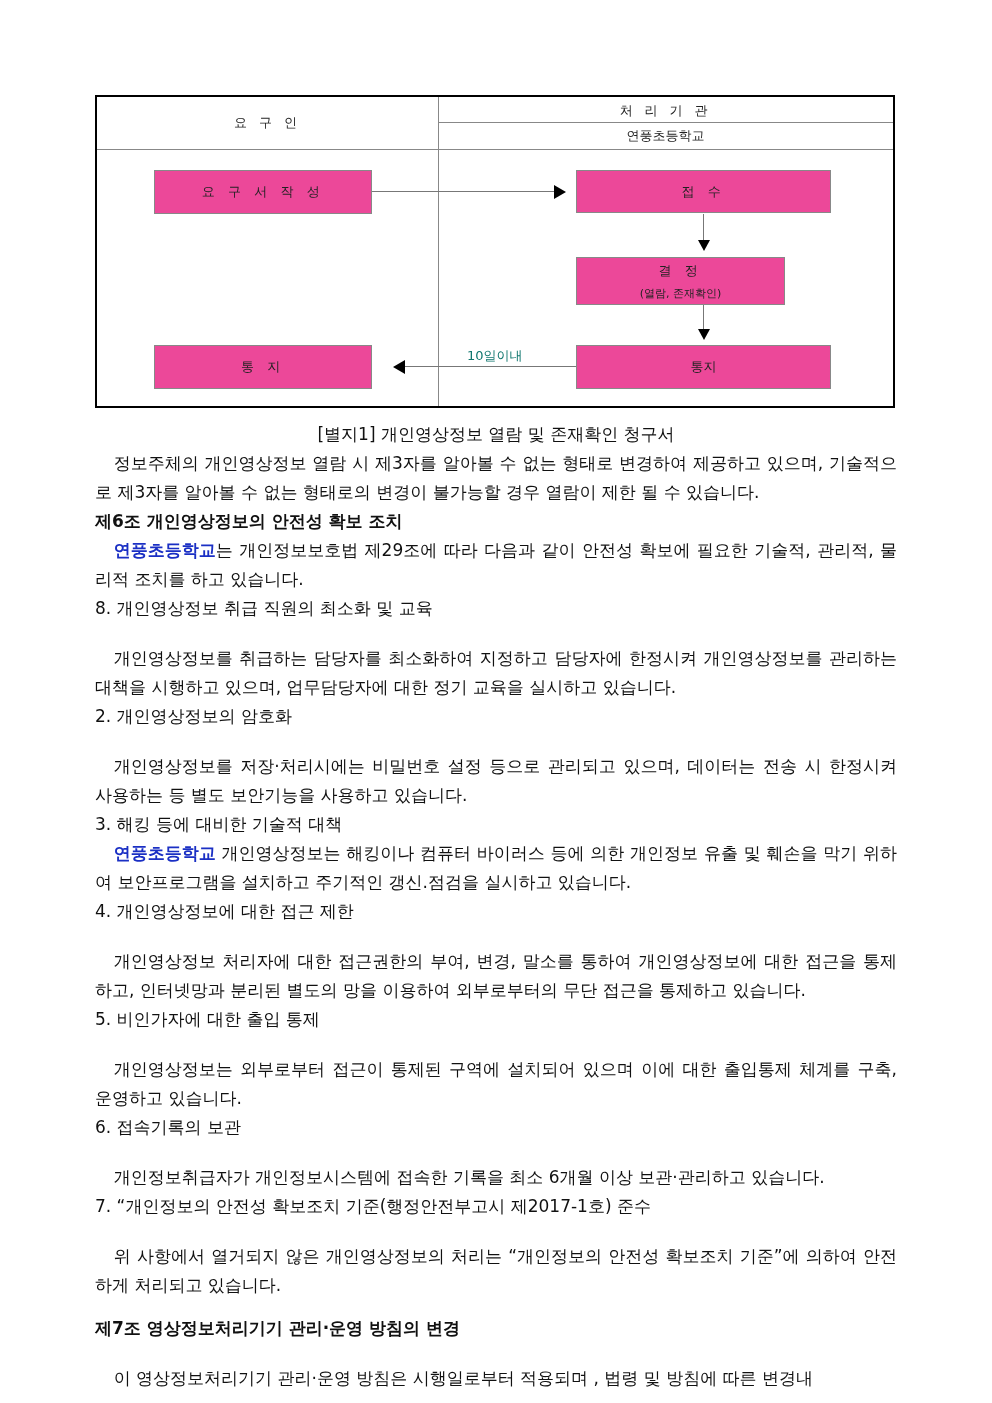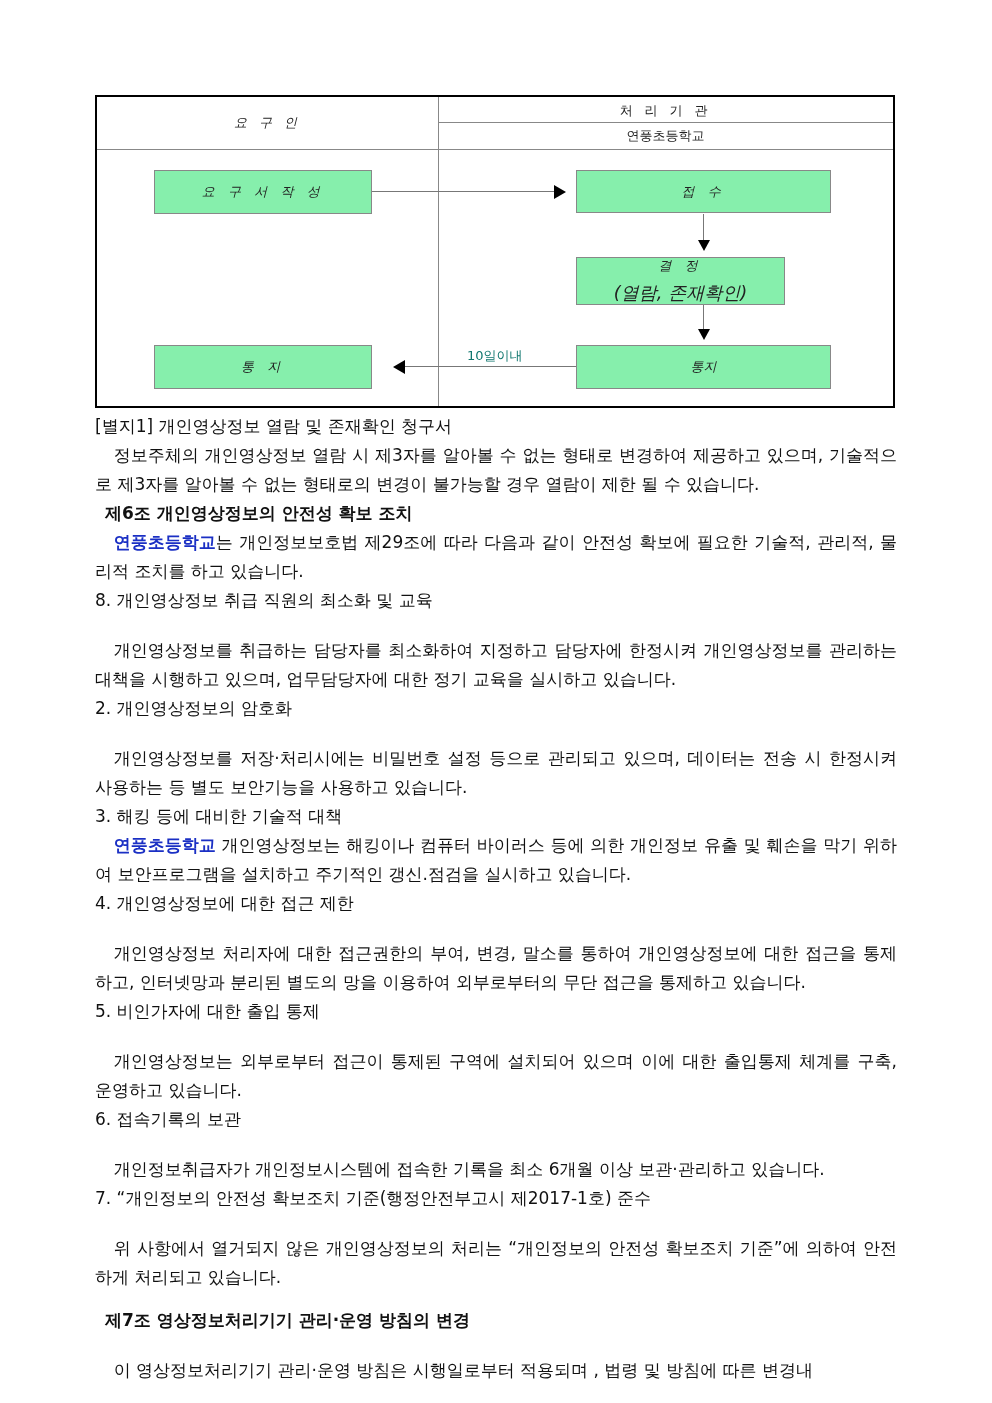--- a/index.html
+++ b/index.html
@@ -4,52 +4,52 @@
   <style>
     html, body { margin: 0; padding: 0; background: #ffffff; }
     body { width: 992px; height: 1403px; position: relative; overflow: hidden;
            font-family: "DejaVu Sans", "Liberation Sans", sans-serif; color: #111; }
     .diagram { position: absolute; left: 95px; top: 95px; width: 796px; height: 309px;
                border: 2px solid #000; box-sizing: content-box; }
     .hline { position: absolute; height: 1px; background: #888; }
     .vline { position: absolute; width: 1px; background: #888; }
     .hdr { position: absolute; font-size: 13px; text-align: center; color: #222; letter-spacing: 0.3em; }
     .hdr.nospace { letter-spacing: 0; }
-    .box { position: absolute; border: 1px solid #888; background: #86efac; box-sizing: border-box;
+    .box { position: absolute; border: 1px solid #888; background: #ec4899; box-sizing: border-box;
            display: flex; flex-direction: column; align-items: center; justify-content: center;
-           font-size: 13px; color: #222; font-style: italic; }
+           font-size: 13px; color: #222; }
     .box .spaced { letter-spacing: 0.35em; }
-    .box .sub { font-size: 18px; margin-top: 6px; }
+    .box .sub { font-size: 11px; margin-top: 6px; }
     .arrow-right { position: absolute; width: 0; height: 0; border-top: 7px solid transparent;
                    border-bottom: 7px solid transparent; border-left: 12px solid #000; }
     .arrow-left { position: absolute; width: 0; height: 0; border-top: 7px solid transparent;
                   border-bottom: 7px solid transparent; border-right: 12px solid #000; }
     .arrow-down { position: absolute; width: 0; height: 0; border-left: 6px solid transparent;
                   border-right: 6px solid transparent; border-top: 11px solid #000; }
     .edge-label { position: absolute; font-size: 13px; color: #0f766e; }
 
     .doc { position: absolute; left: 95px; top: 412px; width: 802px; font-size: 17px; line-height: 29px; }
-    .caption { text-align: left; }
+    .caption { text-align: center; margin-top: 8px; }
     .p { text-align: justify; text-align-last: left; }
     .indent { text-indent: 1.1em; }
     .indent-s { text-indent: 1.1em; margin-top: 21px; }
-    .h { font-weight: bold; margin-left: 10px; }
+    .h { font-weight: bold; }
     .school { color: #1a2fc4; font-weight: bold; }
     .gap { height: 14px; }
   </style>
 </head>
 <body>
 
 <div class="diagram">
 
   <div class="hline" style="left:0; top:52px; width:796px;"></div>
   <div class="hline" style="left:341px; top:25px; width:455px;"></div>
   <div class="vline" style="left:341px; top:0; height:309px;"></div>
 
-  <div class="hdr" style="left:0; top:17px; width:341px;font-style:italic;">요 구 인</div>
+  <div class="hdr" style="left:0; top:17px; width:341px;">요 구 인</div>
   <div class="hdr" style="left:341px; top:5px; width:455px;">처 리 기 관</div>
   <div class="hdr nospace" style="left:341px; top:30px; width:455px;">연풍초등학교</div>
 
   <div class="box" style="left:57px; top:73px; width:218px; height:44px;">
     <span class="spaced">요 구 서 작 성</span>
   </div>
   <div class="hline" style="left:275px; top:94px; width:183px; background:#777;"></div>
   <div class="arrow-right" style="left:457px; top:88px;"></div>
   <div class="box" style="left:479px; top:73px; width:255px; height:43px;">
     <span class="spaced">접 수</span>

